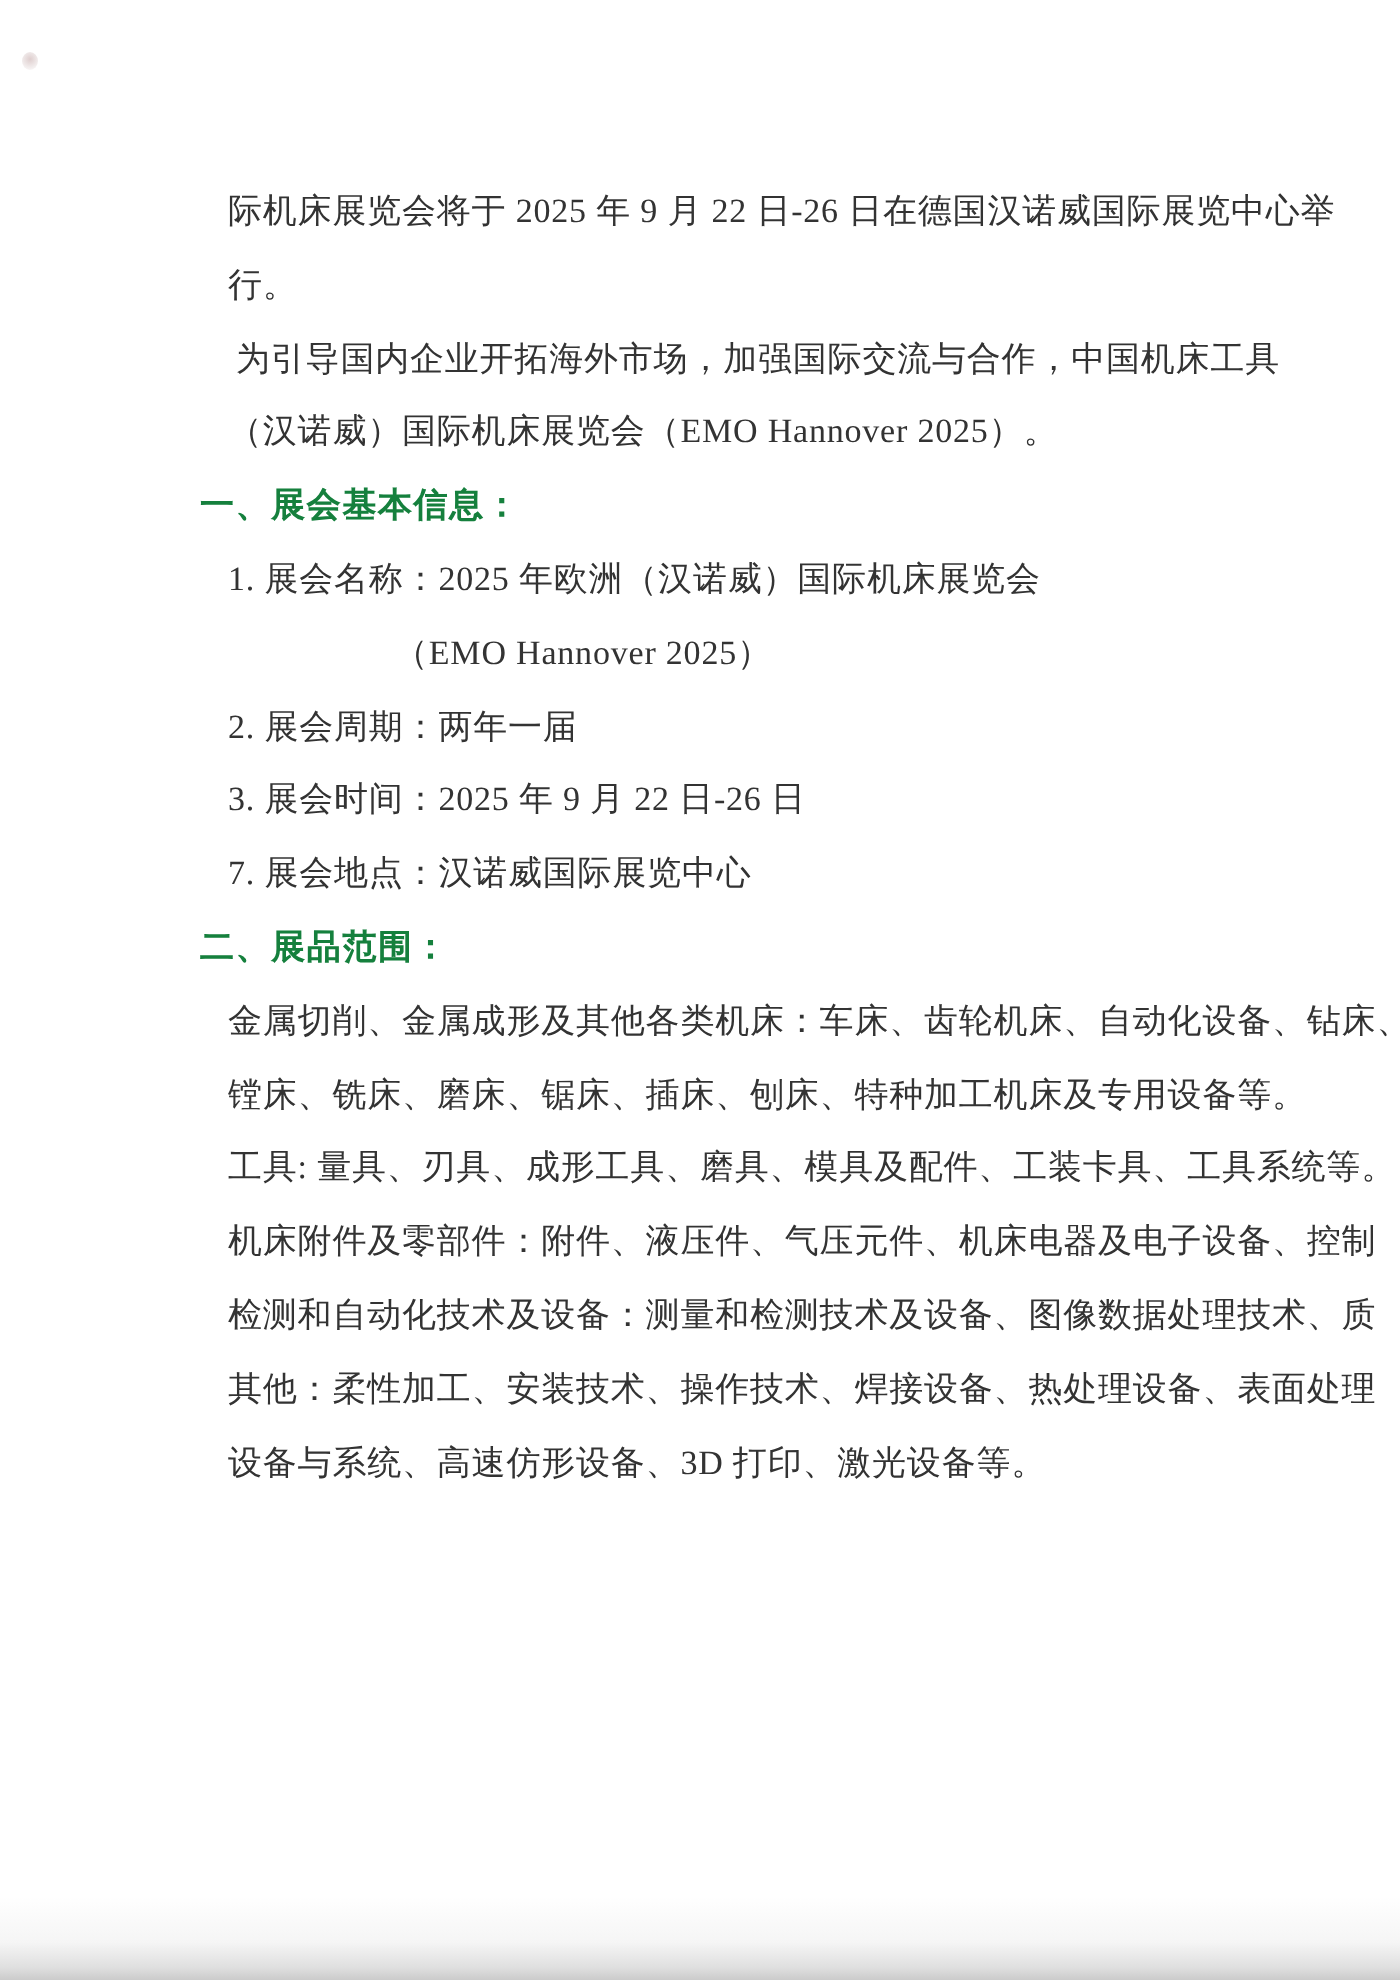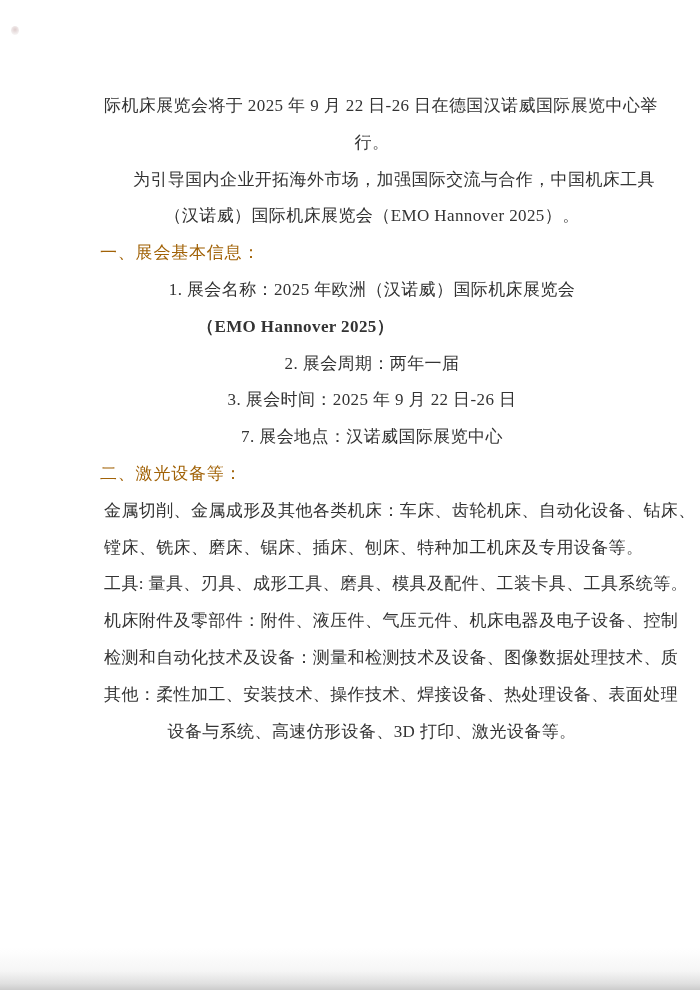--- a/index.html
+++ b/index.html
@@ -22,26 +22,26 @@
     width: 540px;
     color: #333333;
     font-size: 17px;
     line-height: 36.8px;
     letter-spacing: 0.4px;
   }
   .doc-line {
     white-space: nowrap;
     height: 36.8px;
   }
-  .v-body   { margin-left: 4px; text-align: center; }
-  .v-indent { margin-left: 33px; }
-  .v-emo    { margin-left: 97px; font-weight: bold; }
+  .v-body   { margin-left: 14px; }
+  .v-indent { margin-left: 18px; }
+  .v-emo    { margin-left: 97px; }
   .v-heading {
-    font-weight: 400;
-    color: #a16207;
+    font-weight: 700;
+    color: #15803d;
     letter-spacing: 0.8px;
   }
   
   .corner-mark {
     position: absolute;
     left: 11px;
     top: 26px;
     width: 8px;
     height: 9px;
     background: radial-gradient(circle at 50% 40%,
@@ -75,21 +75,21 @@
       <div class="doc-line v-body">际机床展览会将于 2025 年 9 月 22 日-26 日在德国汉诺威国际展览中心举</div>
       <div class="doc-line v-body">行。</div>
       <div class="doc-line v-indent">为引导国内企业开拓海外市场，加强国际交流与合作，中国机床工具</div>
       <div class="doc-line v-body">（汉诺威）国际机床展览会（EMO Hannover 2025）。</div>
       <div class="doc-line v-heading">一、展会基本信息：</div>
       <div class="doc-line v-body">1. 展会名称：2025 年欧洲（汉诺威）国际机床展览会</div>
       <div class="doc-line v-emo">（EMO Hannover 2025）</div>
       <div class="doc-line v-body">2. 展会周期：两年一届</div>
       <div class="doc-line v-body">3. 展会时间：2025 年 9 月 22 日-26 日</div>
       <div class="doc-line v-body">7. 展会地点：汉诺威国际展览中心</div>
-      <div class="doc-line v-heading">二、激光设备等：</div>
+      <div class="doc-line v-heading">二、展品范围：</div>
       <div class="doc-line v-body">金属切削、金属成形及其他各类机床：车床、齿轮机床、自动化设备、钻床、</div>
       <div class="doc-line v-body">镗床、铣床、磨床、锯床、插床、刨床、特种加工机床及专用设备等。</div>
       <div class="doc-line v-body">工具: 量具、刃具、成形工具、磨具、模具及配件、工装卡具、工具系统等。</div>
       <div class="doc-line v-body">机床附件及零部件：附件、液压件、气压元件、机床电器及电子设备、控制</div>
       <div class="doc-line v-body">检测和自动化技术及设备：测量和检测技术及设备、图像数据处理技术、质</div>
       <div class="doc-line v-body">其他：柔性加工、安装技术、操作技术、焊接设备、热处理设备、表面处理</div>
       <div class="doc-line v-body">设备与系统、高速仿形设备、3D 打印、激光设备等。</div>
     </div>
 
   <div class="bottom-shadow"></div>

